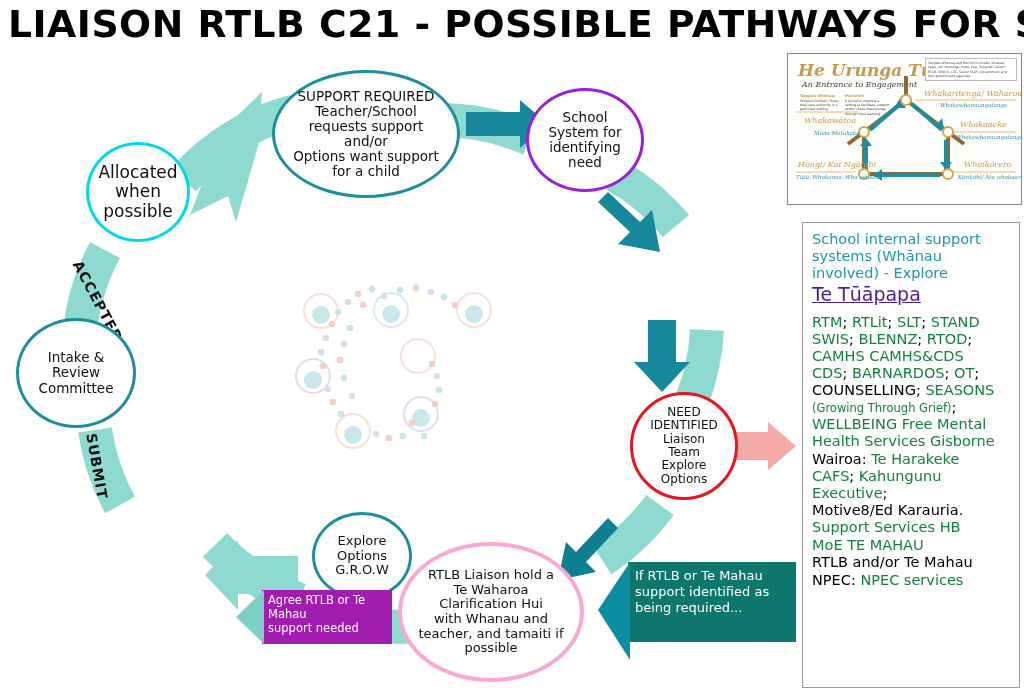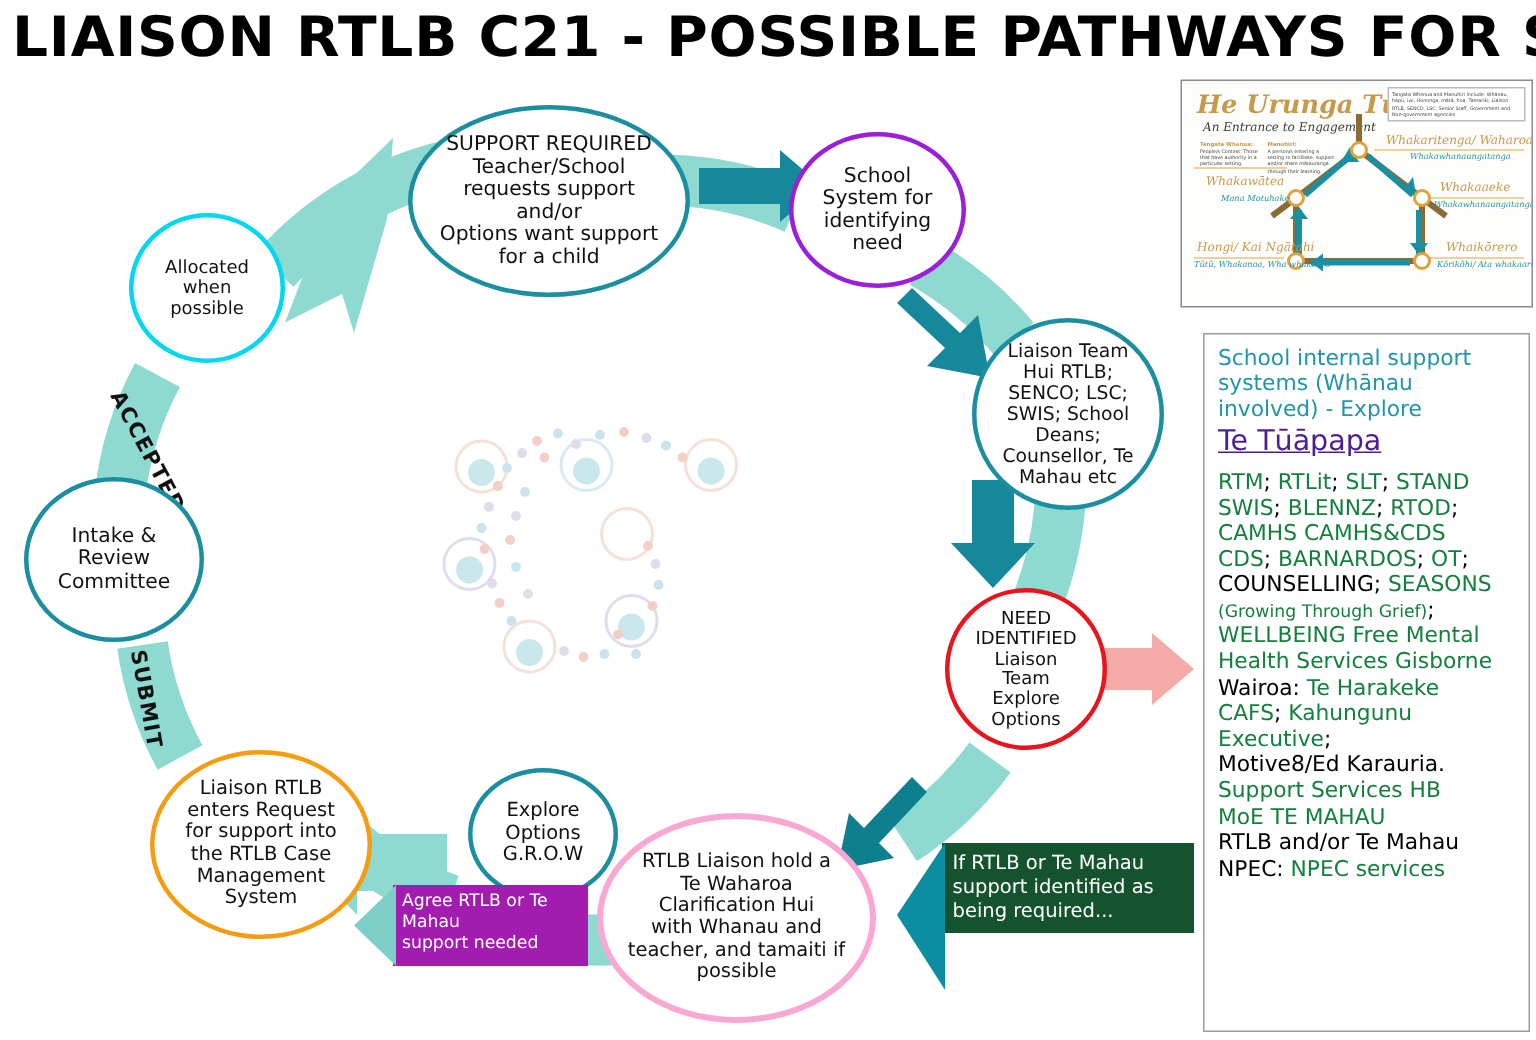--- a/index.html
+++ b/index.html
@@ -193,29 +193,20 @@
 for a child</div>
   </div>
 
   <div class="node" style="left:526px;top:88px;width:118px;height:104px;border:3px solid #9b1fd8;">
     <div class="txt" style="font-size:13.5px;white-space:pre-line">School
 System for
 identifying
 need</div>
   </div>
 
-  <div class="node" style="left:648px;top:212px;width:128px;height:128px;border:3px solid #1b8fa0;">
-    <div class="txt" style="font-size:12.5px;white-space:pre-line">Liaison Team
-Hui RTLB;
-SENCO; LSC;
-SWIS; School
-Deans;
-Counsellor, Te
-Mahau etc</div>
-  </div>
 
   <div class="node" style="left:630px;top:392px;width:108px;height:108px;border:3px solid #e8141e;">
     <div class="txt" style="font-size:12px;white-space:pre-line">NEED
 IDENTIFIED
 Liaison
 Team
 Explore
 Options</div>
   </div>
 
@@ -227,52 +218,44 @@
 teacher, and tamaiti if
 possible</div>
   </div>
 
   <div class="node" style="left:312px;top:512px;width:100px;height:88px;border:3px solid #1b8fa0;">
     <div class="txt" style="font-size:13px;white-space:pre-line">Explore
 Options
 G.R.O.W</div>
   </div>
 
-  <div class="node" style="left:100px;top:500px;width:148px;height:126px;border:3px solid #f59c10;">
-    <div class="txt" style="font-size:13px;white-space:pre-line">Liaison RTLB
-enters Request
-for support into
-the RTLB Case
-Management
-System</div>
-  </div>
 
   <div class="node" style="left:16px;top:318px;width:120px;height:110px;border:3px solid #1b8fa0;">
     <div class="txt" style="font-size:13.5px;white-space:pre-line">Intake &amp;
 Review
 Committee</div>
   </div>
 
   <div class="node" style="left:86px;top:142px;width:104px;height:100px;border:3px solid #00d8f0;">
-    <div class="txt" style="font-size:12px;white-space:pre-line">Allocated
+    <div class="txt" style="font-size:17px;white-space:pre-line">Allocated
 when
 possible</div>
   </div>
 
   <div class="callout" style="left:262px;top:590px;width:130px;height:54px;background:#a21caf;">
     <div style="position:absolute;left:6px;top:4px;width:122px;color:#fff;font-size:11.5px;
                 line-height:1.2;white-space:pre-line">Agree RTLB or Te
 Mahau
 support needed</div>
   </div>
   <svg style="position:absolute;left:236px;top:580px;width:30px;height:70px">
     <polygon points="28,10 28,64 0,37" fill="#7ecfc8"></polygon>
   </svg>
 
-  <div class="callout" style="left:628px;top:562px;width:168px;height:60px;background:#14532d;">
+  <div class="callout" style="left:628px;top:562px;width:168px;height:80px;background:#0f766e;">
     <div style="position:absolute;left:7px;top:6px;width:158px;color:#fff;font-size:13px;
                 line-height:1.24;white-space:pre-line">If RTLB or Te Mahau
 support identified as
 being required...</div>
   </div>
   <svg style="position:absolute;left:598px;top:556px;width:34px;height:110px">
     <polygon points="32,6 32,104 0,54" fill="#0b8ea1"></polygon>
   </svg>
 
   <div id="he-urunga-tu">

